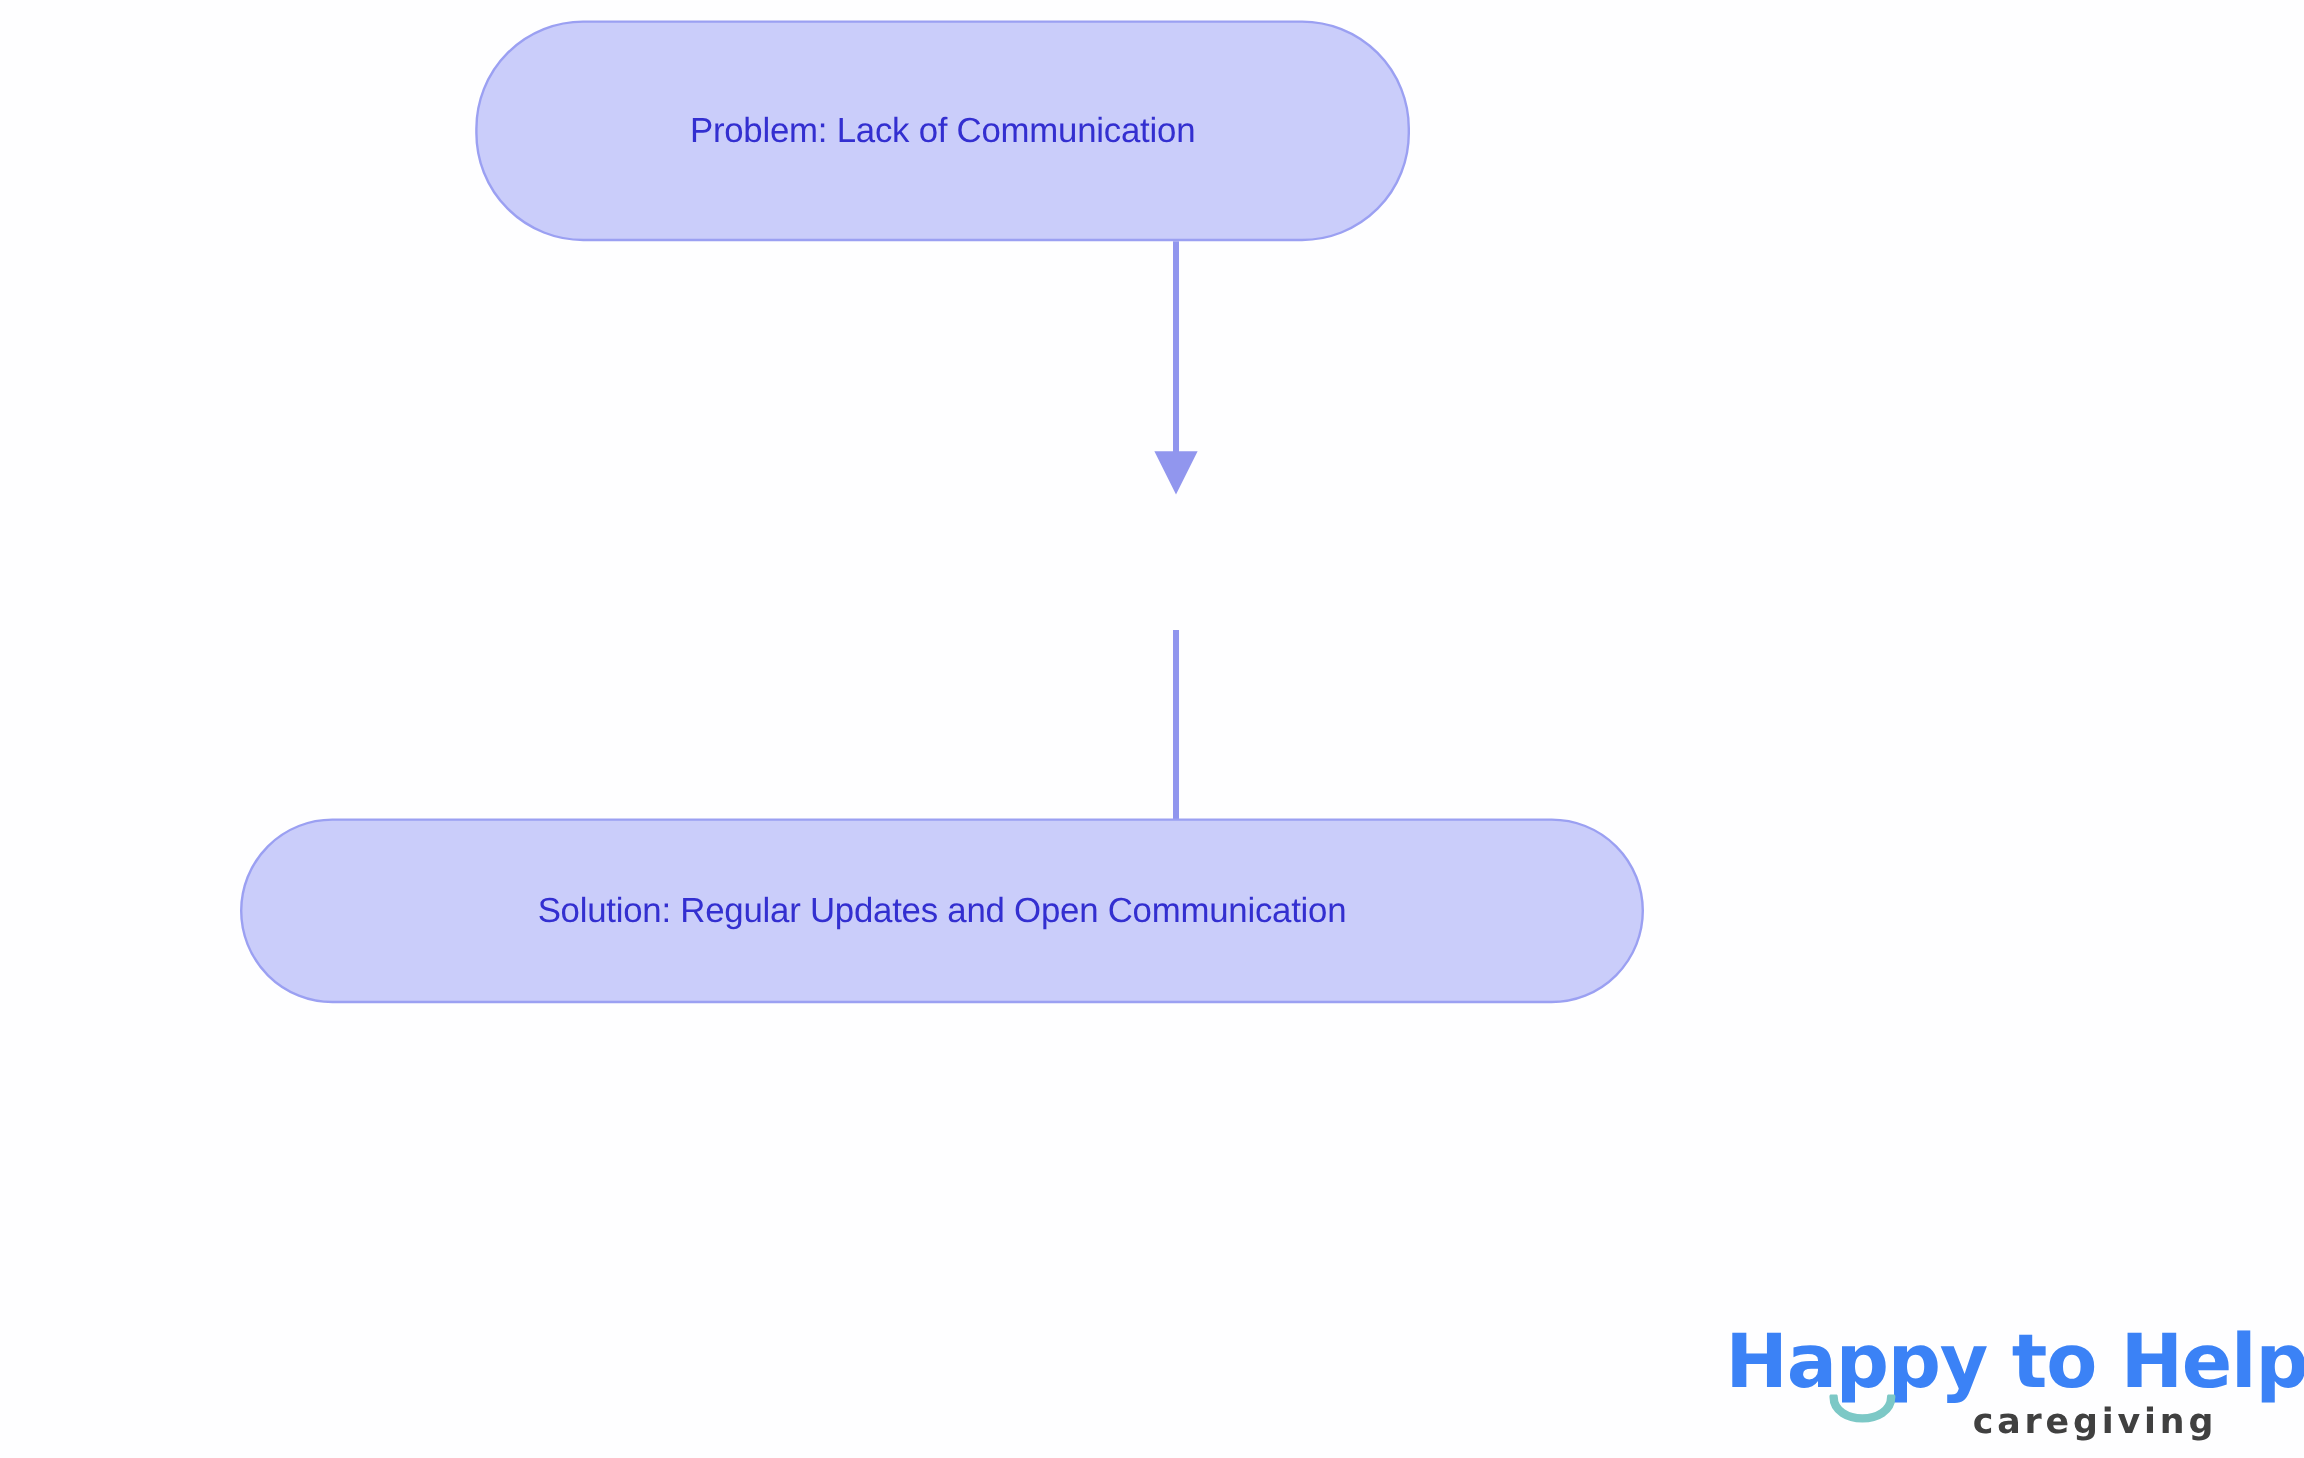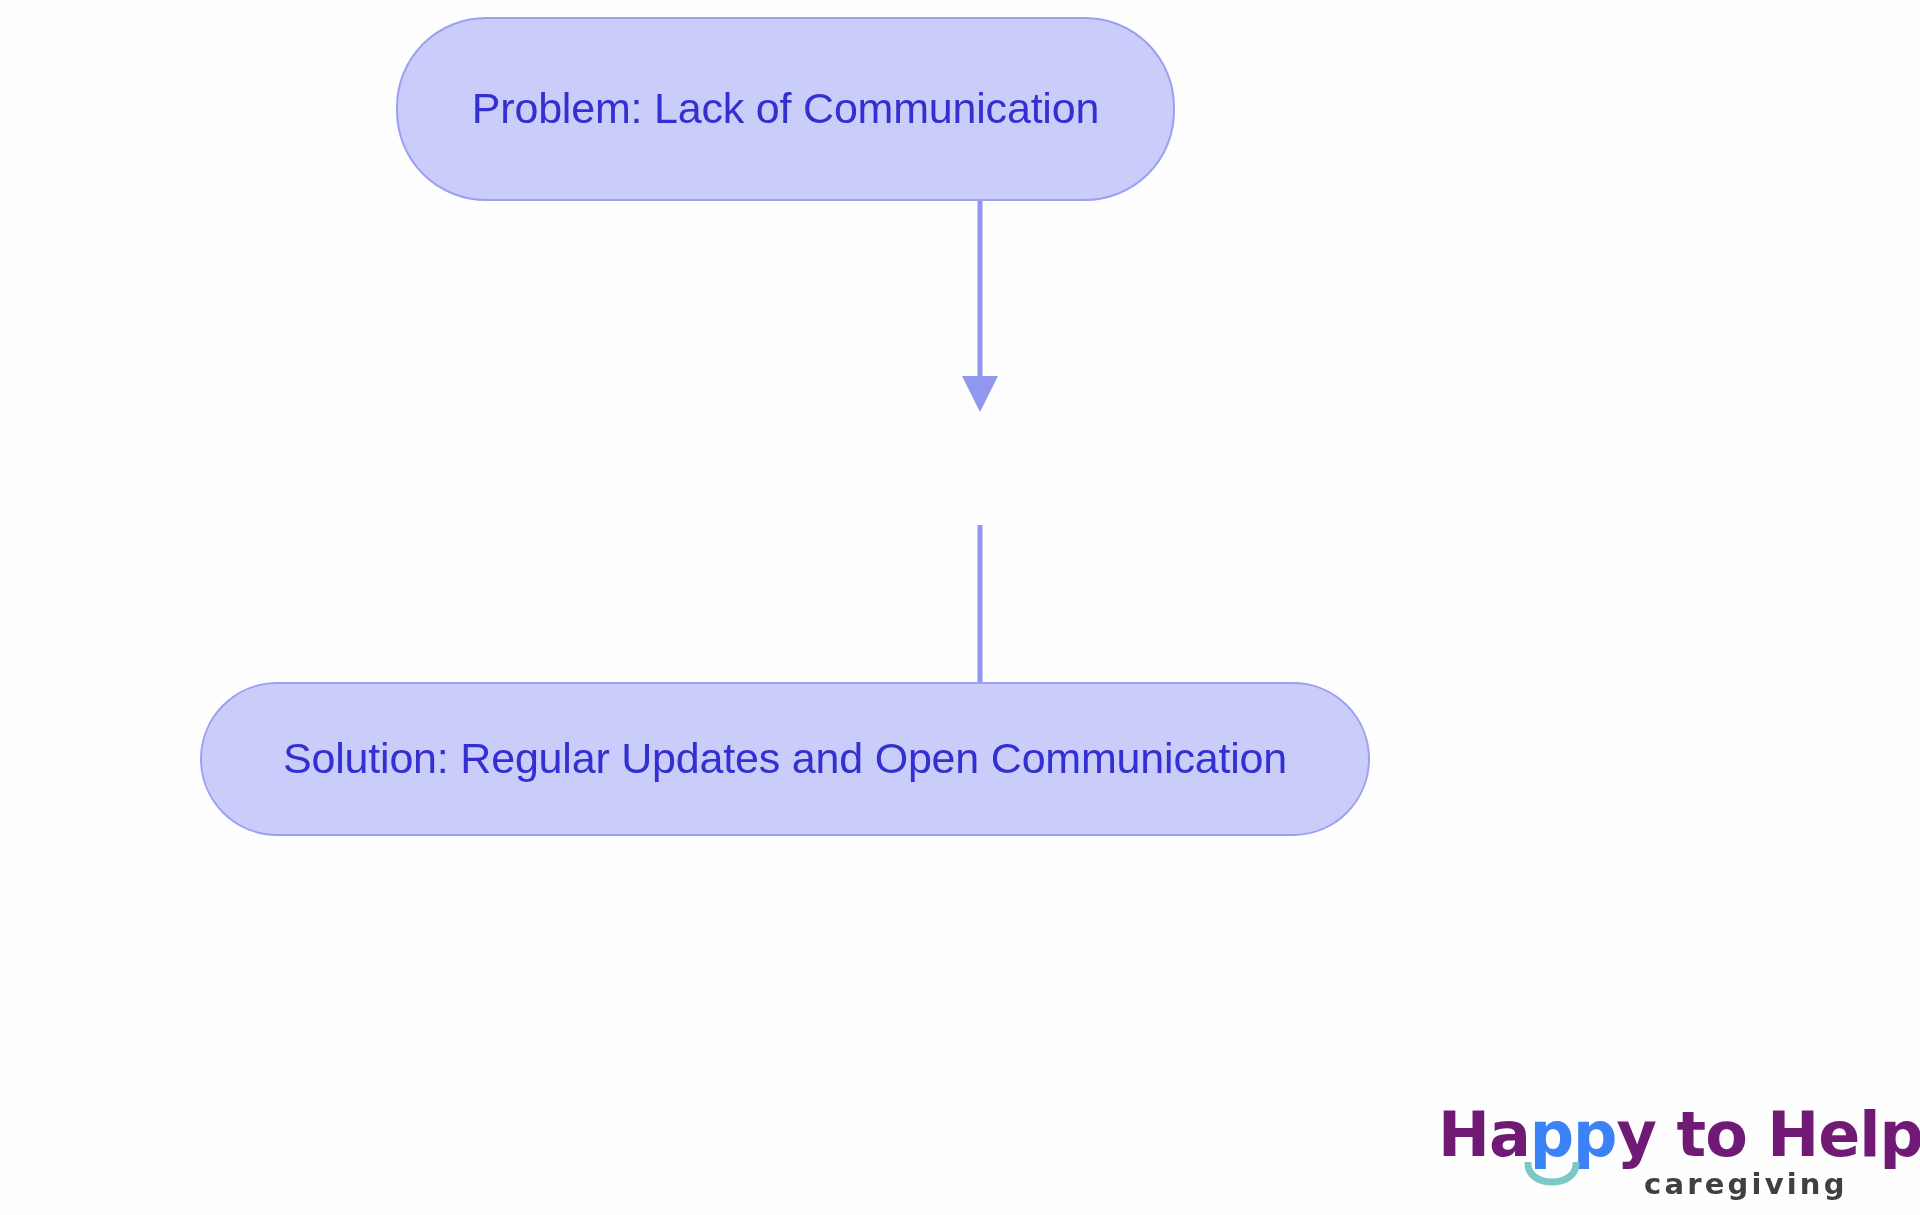--- a/index.html
+++ b/index.html
@@ -30,21 +30,21 @@
     border: 2px solid #9ba0f2;
     border-radius: 90px;
     display: flex;
     align-items: center;
     justify-content: center;
     text-align: center;
   }
   .node-label {
     color: #332fd0;
     font-family: "Liberation Sans", sans-serif;
-    font-size: 43px;
+    font-size: 29px;
     font-weight: 400;
     line-height: 1.2;
     letter-spacing: -0.2px;
     white-space: nowrap;
     padding: 0 18px;
   }
 
   #node-problem {
     left: 396px;
     top: 17px;
@@ -86,21 +86,21 @@
     position: absolute;
     left: 0;
     top: 0;
     font-family: "DejaVu Sans", sans-serif;
     font-size: 62px;
     font-weight: bold;
     letter-spacing: -1px;
     line-height: 1;
     white-space: nowrap;
   }
-  .logo-coral { color: #701a75; }
+  .logo-coral { color: #3b82f6; }
   .logo-teal  { color: #3b82f6; }
 
   #logo-smile {
     position: absolute;
     left: 86px;
     top: 58px;
     width: 56px;
     height: 34px;
   }
 

